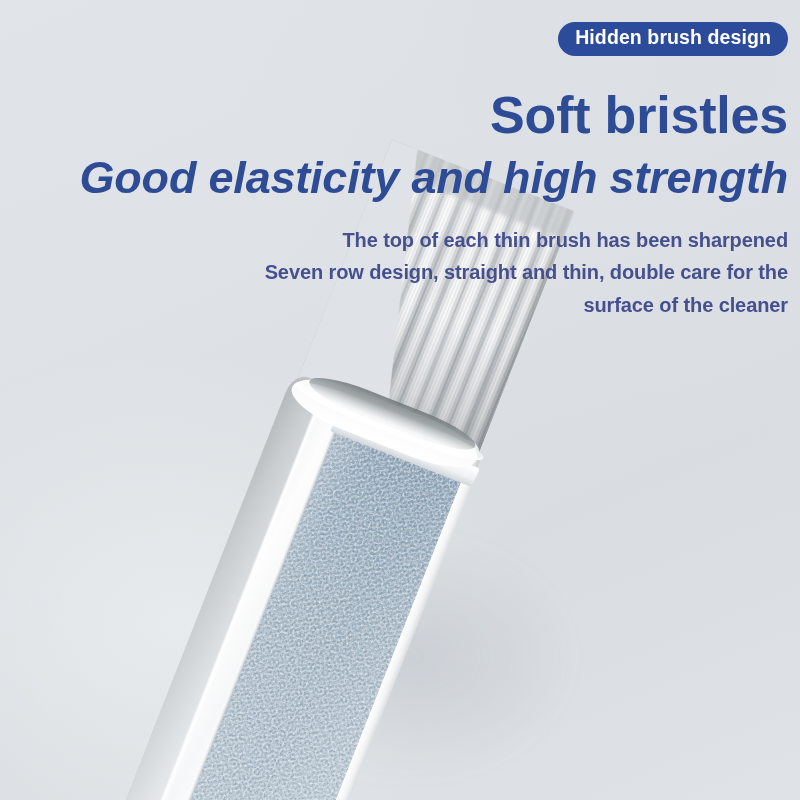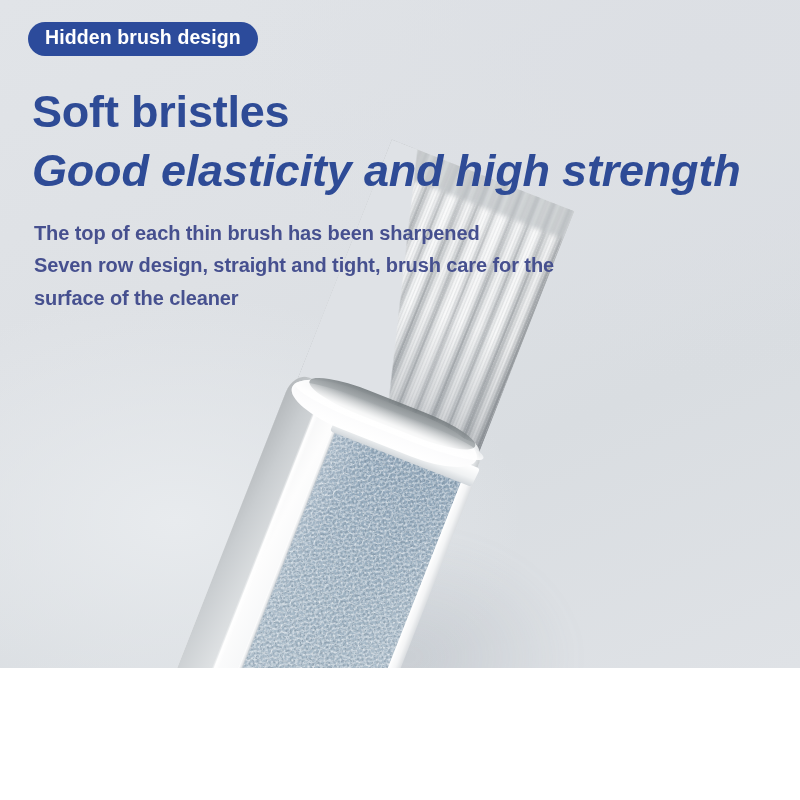--- a/index.html
+++ b/index.html
@@ -6,27 +6,28 @@
   html, body {
     margin: 0;
     padding: 0;
     background: #ffffff;
   }
   * { box-sizing: border-box; }
 
   .poster {
     position: relative;
     width: 800px;
-    height: 668px;
+    height: 800px;
     overflow: hidden;
     font-family: "Liberation Sans", sans-serif;
     background:
       radial-gradient(ellipse 70% 55% at 22% 78%, #e8ebee 0%, rgba(232,235,238,0) 62%),
       radial-gradient(ellipse 85% 70% at 88% 8%, #dcdfe4 0%, rgba(220,223,228,0) 70%),
       linear-gradient(157deg, #e1e4e8 0%, #dee1e5 36%, #d9dde1 66%, #dfe2e6 100%);
+    text-align: right;
   }
 
   
   .copy {
     position: absolute;
     left: 28px;
     top: 22px;
     width: 760px;
     z-index: 40;
   }
@@ -44,21 +45,21 @@
     white-space: nowrap;
   }
 
   .headline {
     color: #2e4b96;
     font-weight: 700;
     letter-spacing: -0.2px;
     white-space: nowrap;
   }
   .headline.l1 {
-    font-size: 45px;
+    font-size: 52px;
     line-height: 1.0;
     margin: 33px 0 0 4px;
   }
   .headline.l2 {
     font-size: 45px;
     line-height: 1.0;
     margin: 14px 0 0 4px;
     font-style: italic;
   }
 
@@ -387,19 +388,19 @@
   <div class="copy">
 
     <div class="badge">Hidden brush design</div>
 
     <div class="headline l1">Soft bristles</div>
 
     <div class="headline l2">Good elasticity and high strength</div>
 
     <div class="subcopy">
       <span>The top of each thin brush has been sharpened</span>
-      <span>Seven row design, straight and tight, brush care for the</span>
+      <span>Seven row design, straight and thin, double care for the</span>
       <span>surface of the cleaner</span>
     </div>
 
   </div>
 
 </div>
 
 </body></html>

